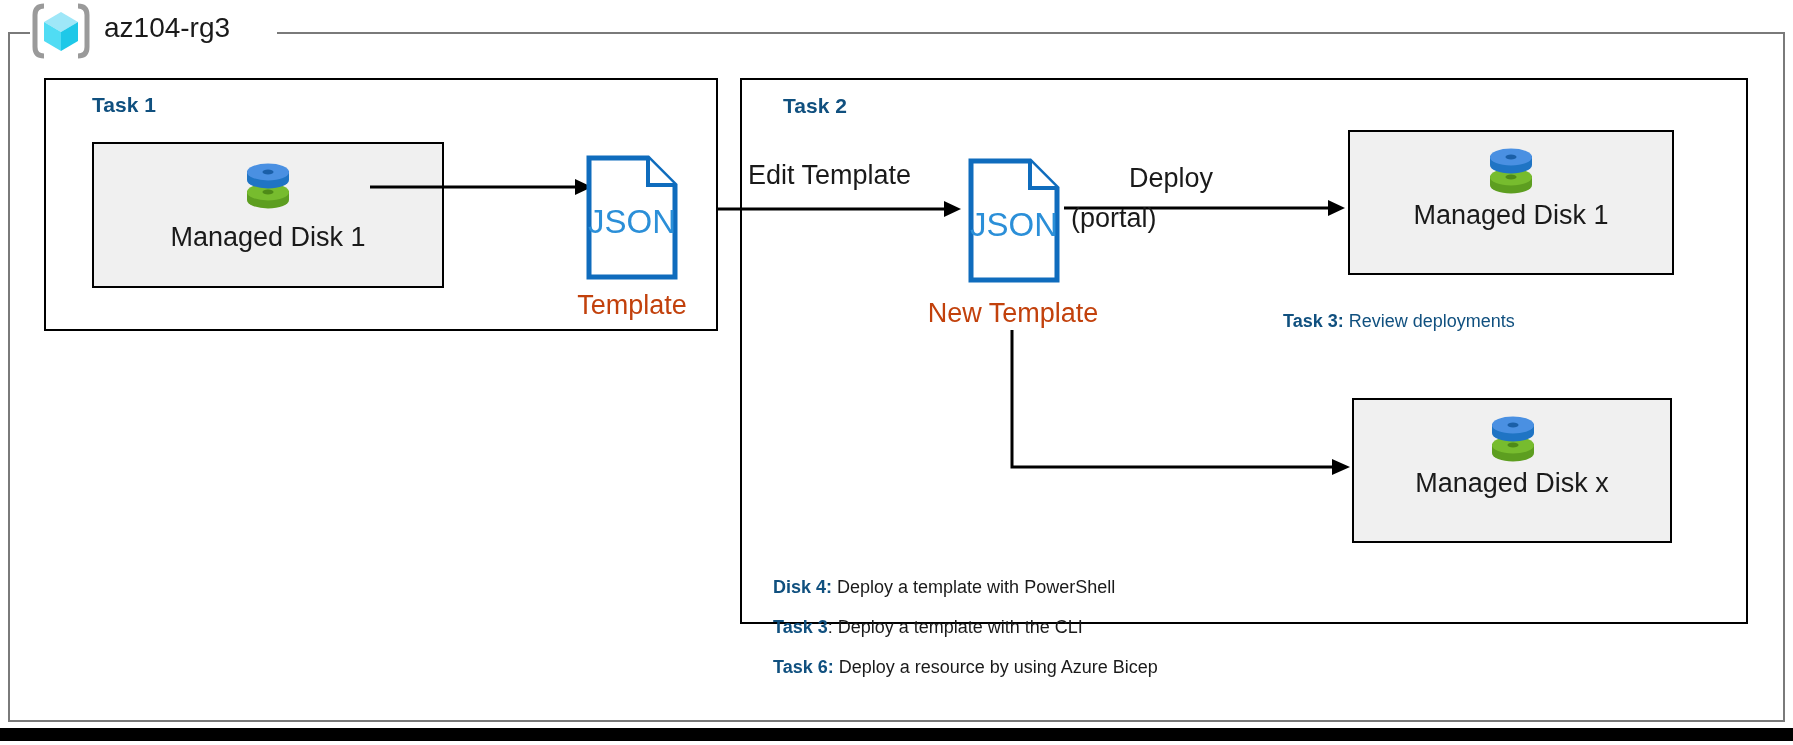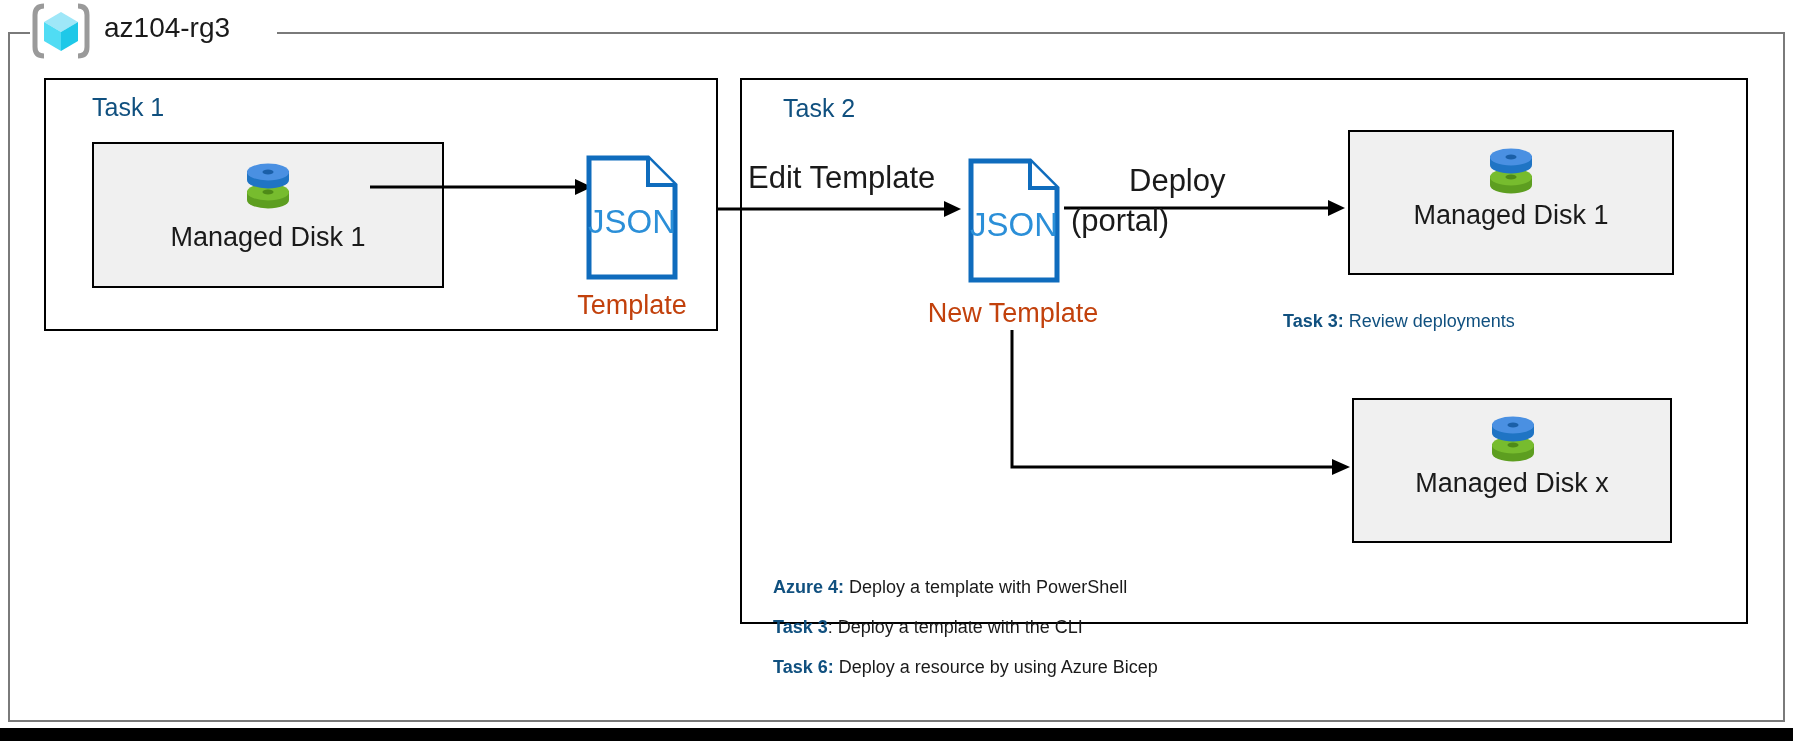--- a/index.html
+++ b/index.html
@@ -74,22 +74,22 @@
     position: absolute;
     border: 2px solid #000000;
     background: transparent;
     box-sizing: border-box;
   }
   #task1-box { left: 44px;  top: 78px;  width: 674px;  height: 253px; }
   #task2-box { left: 740px; top: 78px;  width: 1008px; height: 546px; }
 
   .task-heading {
     position: absolute;
-    font-size: 25px;
-    font-weight: normal;
+    font-size: 21px;
+    font-weight: bold;
     color: #10507f;
     white-space: nowrap;
   }
   #task1-heading { left: 92px;  top: 93px; }
   #task2-heading { left: 783px; top: 94px; }
 
   
   .resbox {
     position: absolute;
     border: 2px solid #000000;
@@ -137,21 +137,21 @@
   #json-caption-1 { left: 530px; top: 290px; width: 204px; }
   #json-caption-2 { left: 888px; top: 298px; width: 250px; }
 
   
   .conn {
     position: absolute;
     overflow: visible;
   }
   .arrow-label {
     position: absolute;
-    font-size: 31px;
+    font-size: 27px;
     color: #1a1a1a;
     white-space: nowrap;
   }
   #label-edit-template { left: 748px;  top: 160px; }
   #label-deploy        { left: 1100px; top: 163px; margin-left: 29px; }
   #label-deploy-sub    { left: 1071px; top: 203px; }
 
   
   .task-note {
     position: absolute;
@@ -291,21 +291,21 @@
       <ellipse cx="29" cy="37" rx="5.5" ry="2.4" fill="#4e8a18"></ellipse>
       <ellipse cx="29" cy="25" rx="21" ry="8.5" fill="#1f74c4"></ellipse>
       <rect x="8" y="16" width="42" height="9" fill="#1f74c4"></rect>
       <ellipse cx="29" cy="17" rx="21" ry="8.5" fill="#4a90e2"></ellipse>
       <ellipse cx="29" cy="17" rx="5.5" ry="2.4" fill="#1a5fa8"></ellipse>
     </svg>
   </div>
   <div class="resbox-label" id="disk-label-3">Managed Disk x</div>
 
   <div class="task-note" id="note-task4">
-    <span class="tk">Azure 4:</span><span> Deploy a template with PowerShell</span>
+    <span class="tk">Disk 4:</span><span> Deploy a template with PowerShell</span>
   </div>
   <div class="task-note" id="note-task5">
     <span class="tk">Task 3</span><span>: Deploy a template with the CLI</span>
   </div>
   <div class="task-note" id="note-task6">
     <span class="tk">Task 6:</span><span> Deploy a resource by using Azure Bicep</span>
   </div>
 
   <div class="bottom-band"></div>
 

